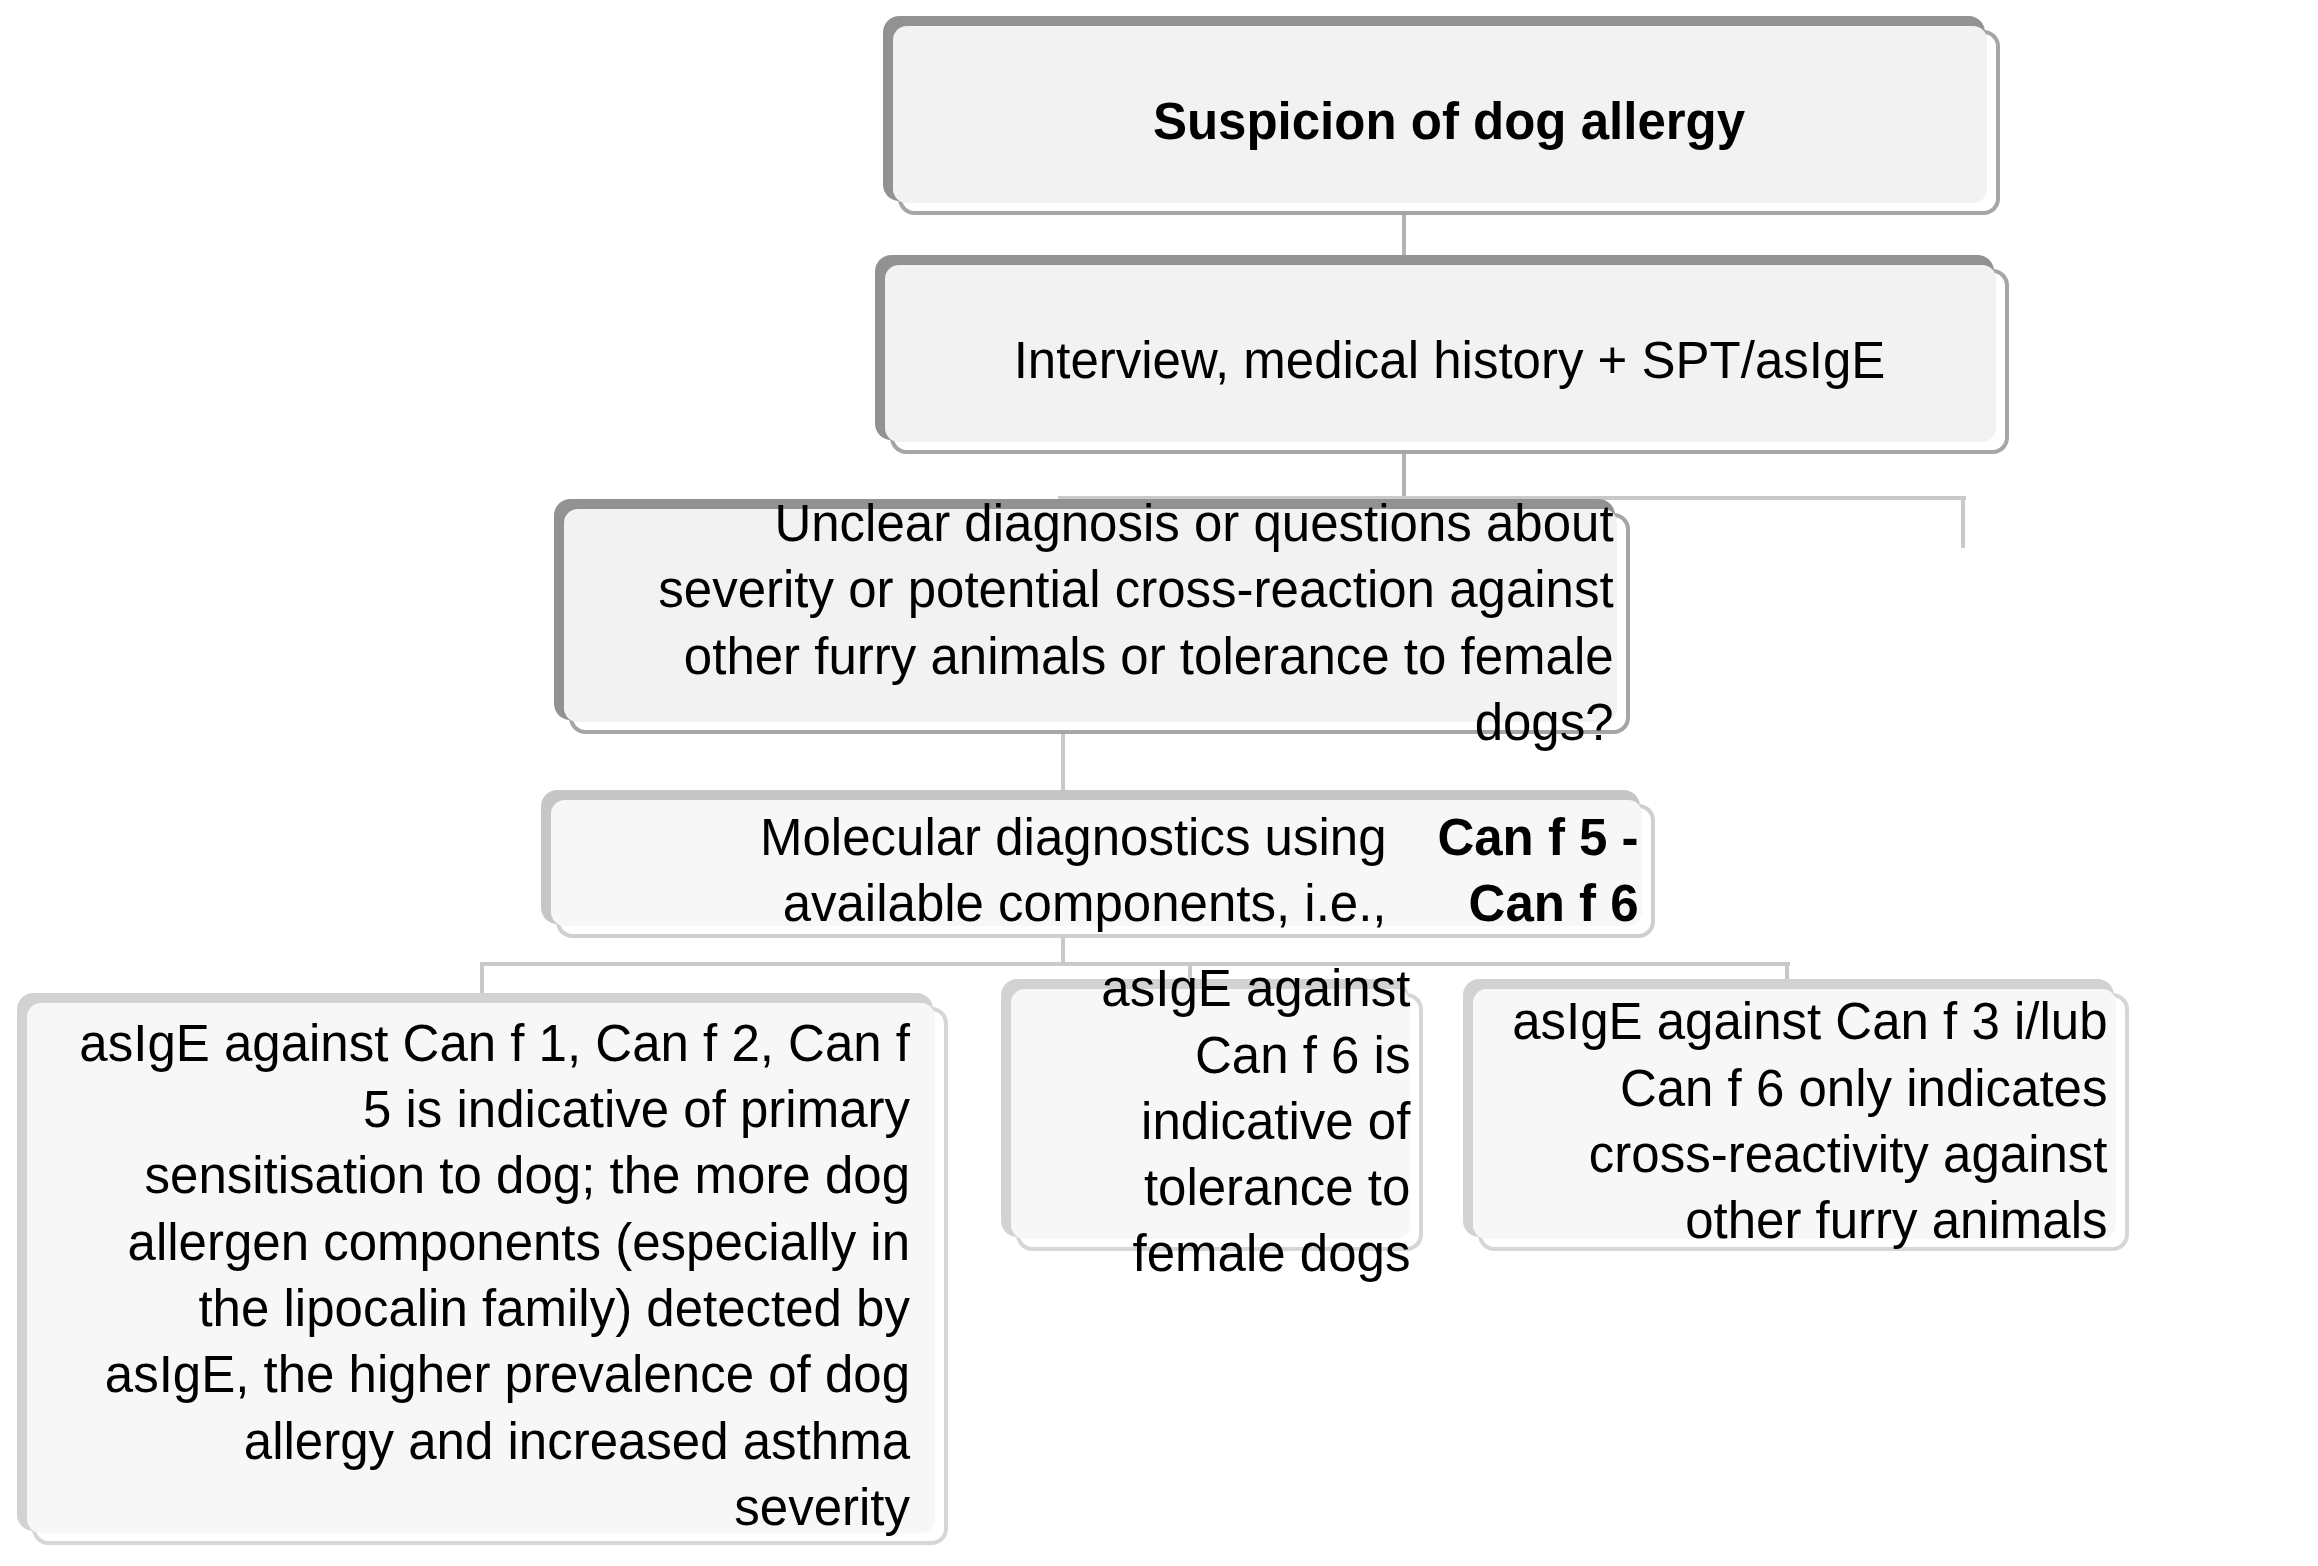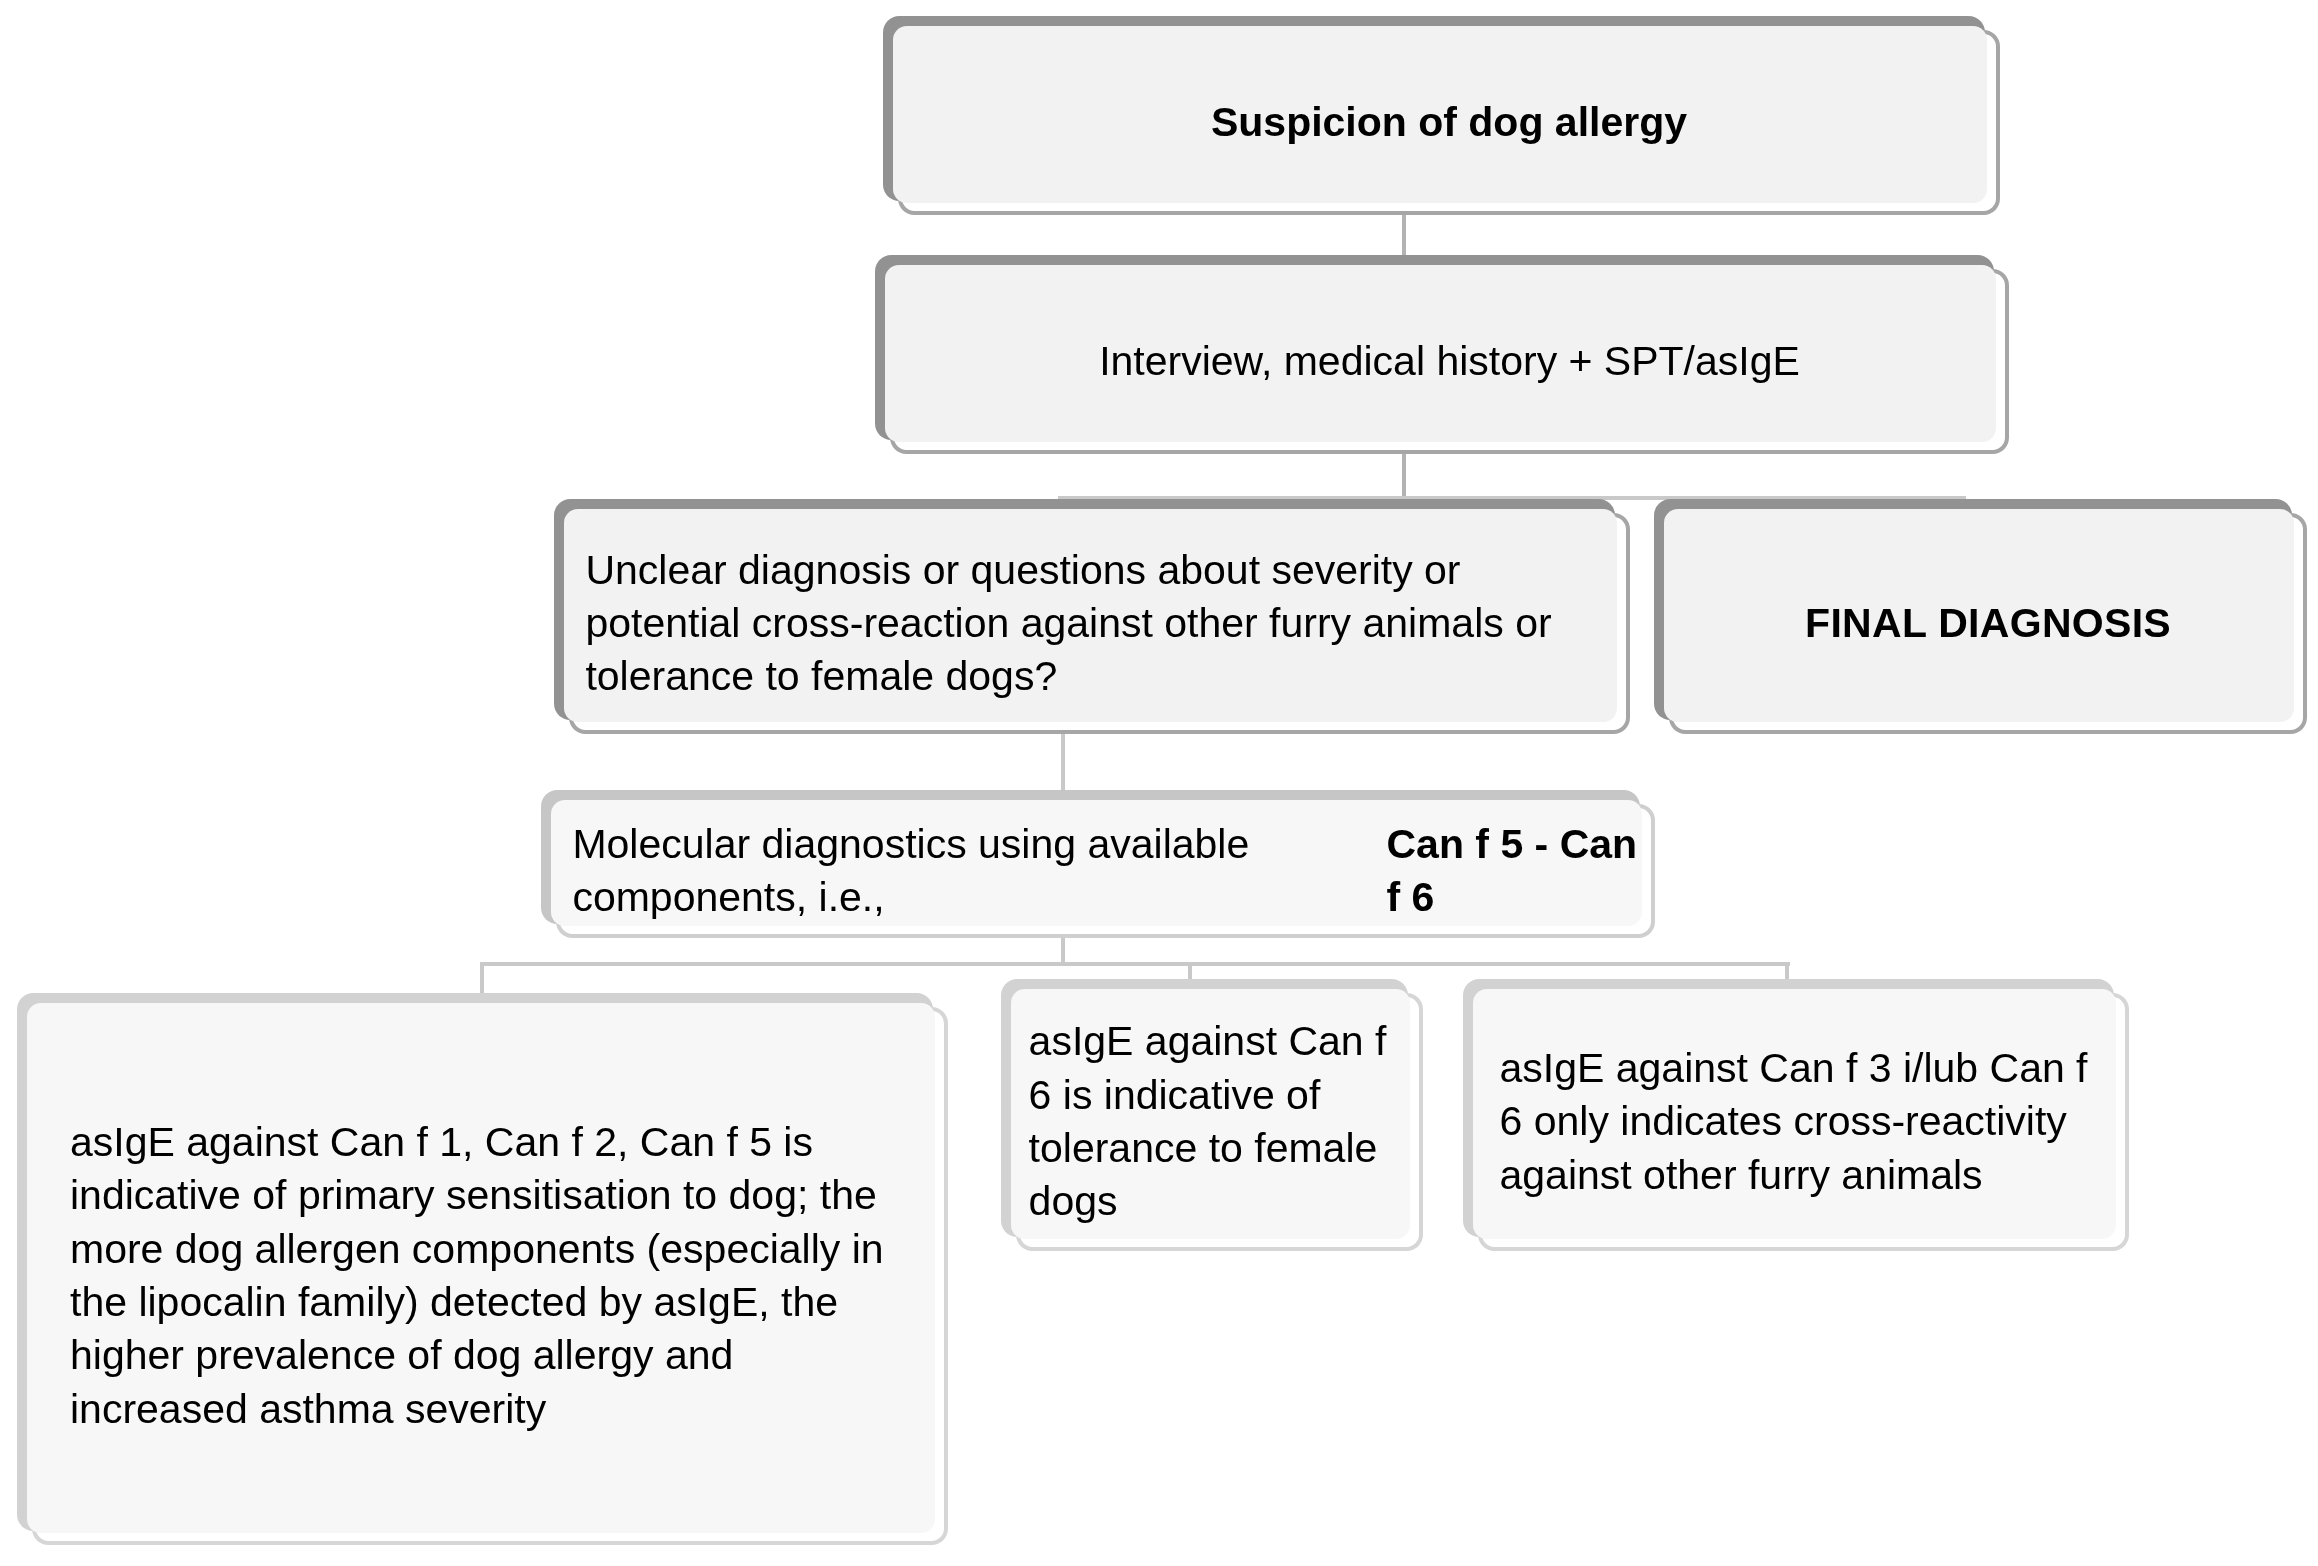--- a/index.html
+++ b/index.html
@@ -63,24 +63,24 @@
     background: #f2f2f2;
   }
   .node .txt {
     position: absolute;
     left: 0; right: 0; top: 0; bottom: 0;
     display: flex;
     align-items: center;
     justify-content: center;
     padding: 0 16.4px;
     box-sizing: border-box;
-    text-align: left;
+    text-align: right;
     color: #000000;
     line-height: 1.30;
-    font-size: 41px;
+    font-size: 51px;
     white-space: pre-line;
     z-index: 3;
   }
 
   
   .node.soft .plate { background: #c6c6c6; }
   .node.soft .card  { border-color: #cfcfcf; }
   .node.soft .fill  { background: #f7f7f7; }
 
   .node.softer .plate { background: #d2d2d2; }
@@ -127,27 +127,20 @@
   </div>
 
   <div class="node" style="left:890px; top:269px; width:1119px; height:185px;">
     <div class="plate"></div>
     <div class="card">
       <div class="fill"></div>
     </div>
     <div class="txt">Interview, medical history + SPT/asIgE</div>
   </div>
 
-  <div class="node" style="left:1669px; top:513px; width:638px; height:221px;">
-    <div class="plate"></div>
-    <div class="card">
-      <div class="fill"></div>
-    </div>
-    <div class="txt red">FINAL DIAGNOSIS</div>
-  </div>
 
   <div class="node soft" style="left:556px; top:804px; width:1099px; height:134px;">
     <div class="plate"></div>
     <div class="card">
       <div class="fill"></div>
     </div>
     <div class="txt" style="white-space:normal;">
         <span>Molecular diagnostics using available components, i.e., </span>
         <span class="bold">Can f 5 - Can f 6</span>
       </div>

